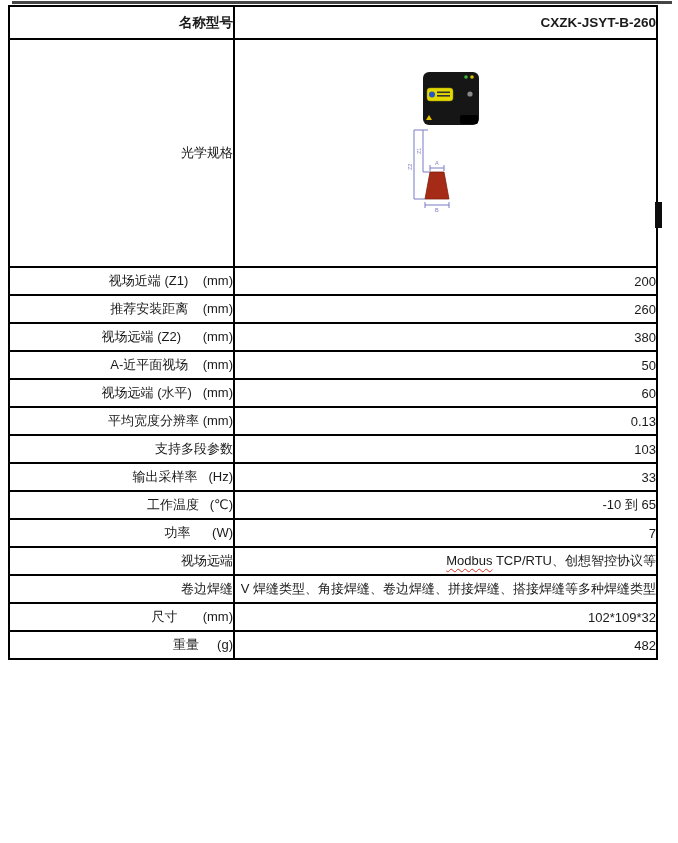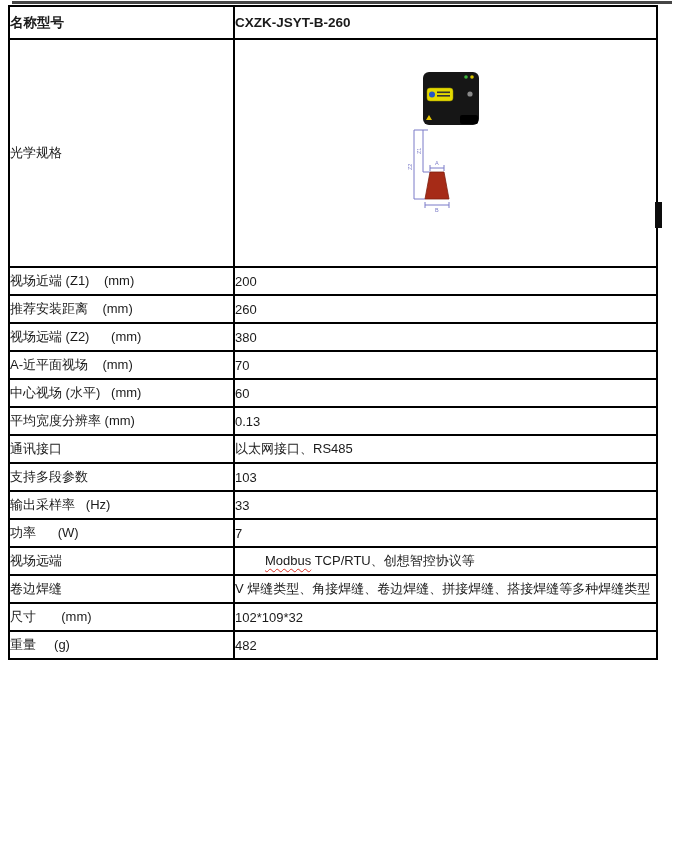--- a/index.html
+++ b/index.html
@@ -17,21 +17,21 @@
     background: #454545;
   }
   table.spec {
     position: absolute; left: 8px; top: 5px;
     width: 648px;
     border-collapse: collapse;
     table-layout: fixed;
   }
   table.spec td, table.spec th {
     border: 2px solid #000;
-    text-align: left;
+    text-align: right;
     vertical-align: middle;
     font-size: 13px;
     font-weight: 400;
     white-space: pre-wrap;
     overflow: hidden;
   }
   tr.header-row td { height: 33px; font-weight: 700; font-size: 13.5px; }
   tr.optics-row td { height: 166px; margin-top: 8px; }
   tr.data-row td   { height: 28px; }
   .squiggle {
@@ -119,41 +119,41 @@
       <tr class="data-row">
         <td>推荐安装距离    (mm)</td>
         <td>260</td>
       </tr>
       <tr class="data-row">
         <td>视场远端 (Z2)      (mm)</td>
         <td>380</td>
       </tr>
       <tr class="data-row">
         <td>A-近平面视场    (mm)</td>
-        <td>70</td>
+        <td>50</td>
       </tr>
       <tr class="data-row">
-        <td>中心视场 (水平)   (mm)</td>
+        <td>视场远端 (水平)   (mm)</td>
         <td>60</td>
       </tr>
       <tr class="data-row">
         <td>平均宽度分辨率 (mm)</td>
         <td>0.13</td>
-      </tr>
-      <tr class="data-row">
-        <td>通讯接口</td>
-        <td>以太网接口、RS485</td>
       </tr>
       <tr class="data-row">
         <td>支持多段参数</td>
         <td>103</td>
       </tr>
       <tr class="data-row">
         <td>输出采样率   (Hz)</td>
         <td>33</td>
+      </tr>
+      <tr class="data-row">
+        <td>工作温度   (℃)</td>
+        <td>-10 到 65</td>
       </tr>
       <tr class="data-row">
         <td>功率      (W)</td>
         <td>7</td>
       </tr>
       <tr class="data-row">
         <td>视场远端</td>
         <td><span class="squiggle">Modbus</span><span> TCP/RTU、创想智控协议等</span></td>
       </tr>
       <tr class="data-row">

